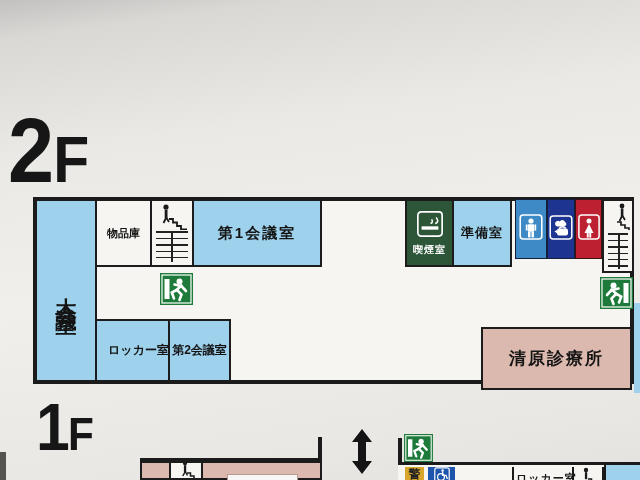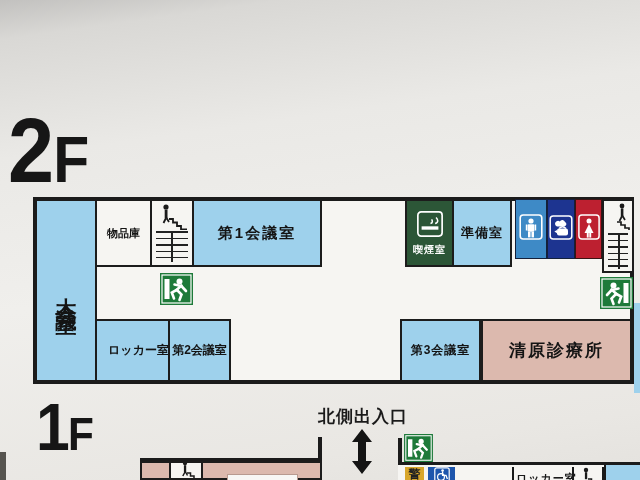--- a/index.html
+++ b/index.html
@@ -33,21 +33,21 @@
   #rSmoke .lbl{margin-top:3px;letter-spacing:1px;}
   #rPrep{left:452px;top:199px;width:60px;height:68px;font-size:13px;letter-spacing:1px;}
   #rWcM{left:515px;top:199px;width:32px;height:60px;background:#3e8ac6;border:1px solid #14203a;}
   #rWcK{left:547px;top:199px;width:28px;height:60px;background:#1d3490;border:1px solid #14203a;}
   #rWcW{left:575px;top:199px;width:27px;height:60px;background:#bd2030;border:1px solid #3a1414;}
   #rStairsTR{left:602px;top:199px;width:32px;height:74px;border:2px solid #1c1c1c;}
   #rMulti{left:95px;top:319px;width:87px;height:63px;font-size:12px;}
   #rM2{left:168px;top:319px;width:63px;height:63px;font-size:12px;}
   #rSpec{left:245px;top:319px;width:77px;height:63px;font-size:12px;}
   #rM3{left:400px;top:319px;width:81px;height:63px;font-size:12px;letter-spacing:1px;}
-  #rClinic{left:481px;top:319px;width:151px;height:63px;font-size:17px;letter-spacing:2px;}
+  #rClinic{left:481px;top:327px;width:151px;height:63px;font-size:17px;letter-spacing:2px;}
   #edgeSliver{left:634px;top:303px;width:6px;height:90px;background:#9ed1ec;}
   
   .treads{position:absolute;left:4px;right:4px;background:repeating-linear-gradient(to bottom,#222 0 1.5px,rgba(0,0,0,0) 1.5px 6.5px);}
   .rail{position:absolute;width:2px;background:#222;}
   #rStairsTL .treads{top:30px;bottom:3px;}
   #rStairsTL .rail{left:19px;top:30px;bottom:3px;}
   #rStairsTR .treads{top:32px;bottom:2px;}
   #rStairsTR .rail{left:14px;top:32px;bottom:2px;}
   .stairper{position:absolute;}
   #rStairsTL .stairper{left:6px;top:2px;}
@@ -213,34 +213,30 @@
       </g>
     </svg>
   </span>
 
   <div class="rm blue" id="rMulti">
     <span>ロッカー室</span>
   </div>
   <div class="rm blue" id="rM2">
     <span>第2会議室</span>
   </div>
-  <div class="rm blue" id="rM3">
-    <span>第3会議室</span>
-  </div>
   <div class="rm pink" id="rClinic">
     <span>清原診療所</span>
   </div>
   <div class="abs" id="edgeSliver"></div>
 
   <div class="floor-title" id="title1f">
     <span class="num">1</span>
     <span class="ltr">F</span>
   </div>
 
-  <div class="abs" id="northLbl">北側出入口</div>
   <span class="abs" id="arrow1f">
     <svg width="22" height="45" viewBox="0 0 22 45">
       <path d="M11 0 L21 13 H15 V32 H21 L11 45 L1 32 H7 V13 H1 Z" fill="#141414"></path>
     </svg>
   </span>
 
   <div class="wall" id="b1fL"></div>
   <div class="wall" id="stubL"></div>
   <div class="wall" id="b1fR"></div>
   <div class="wall" id="stubR"></div>

